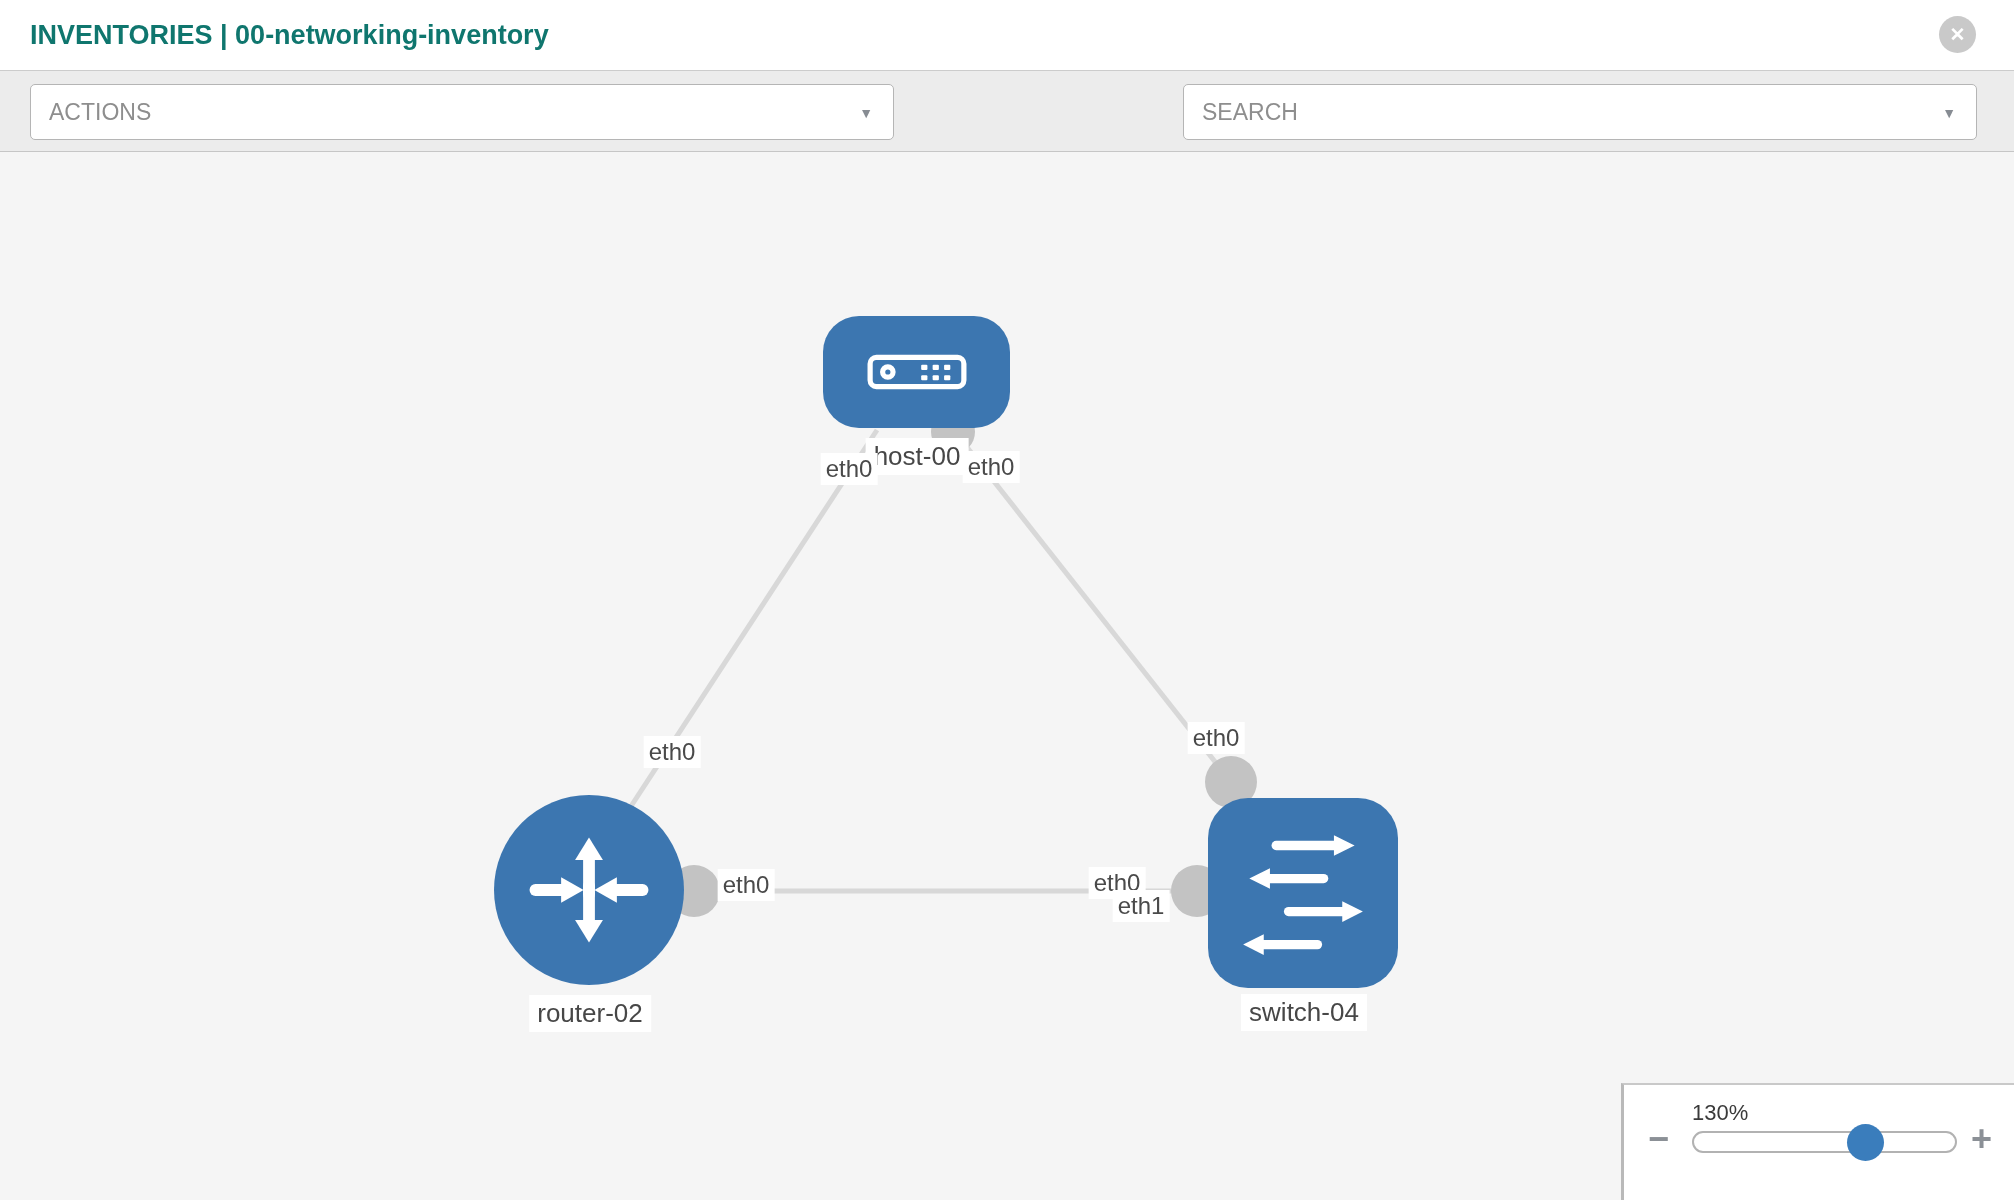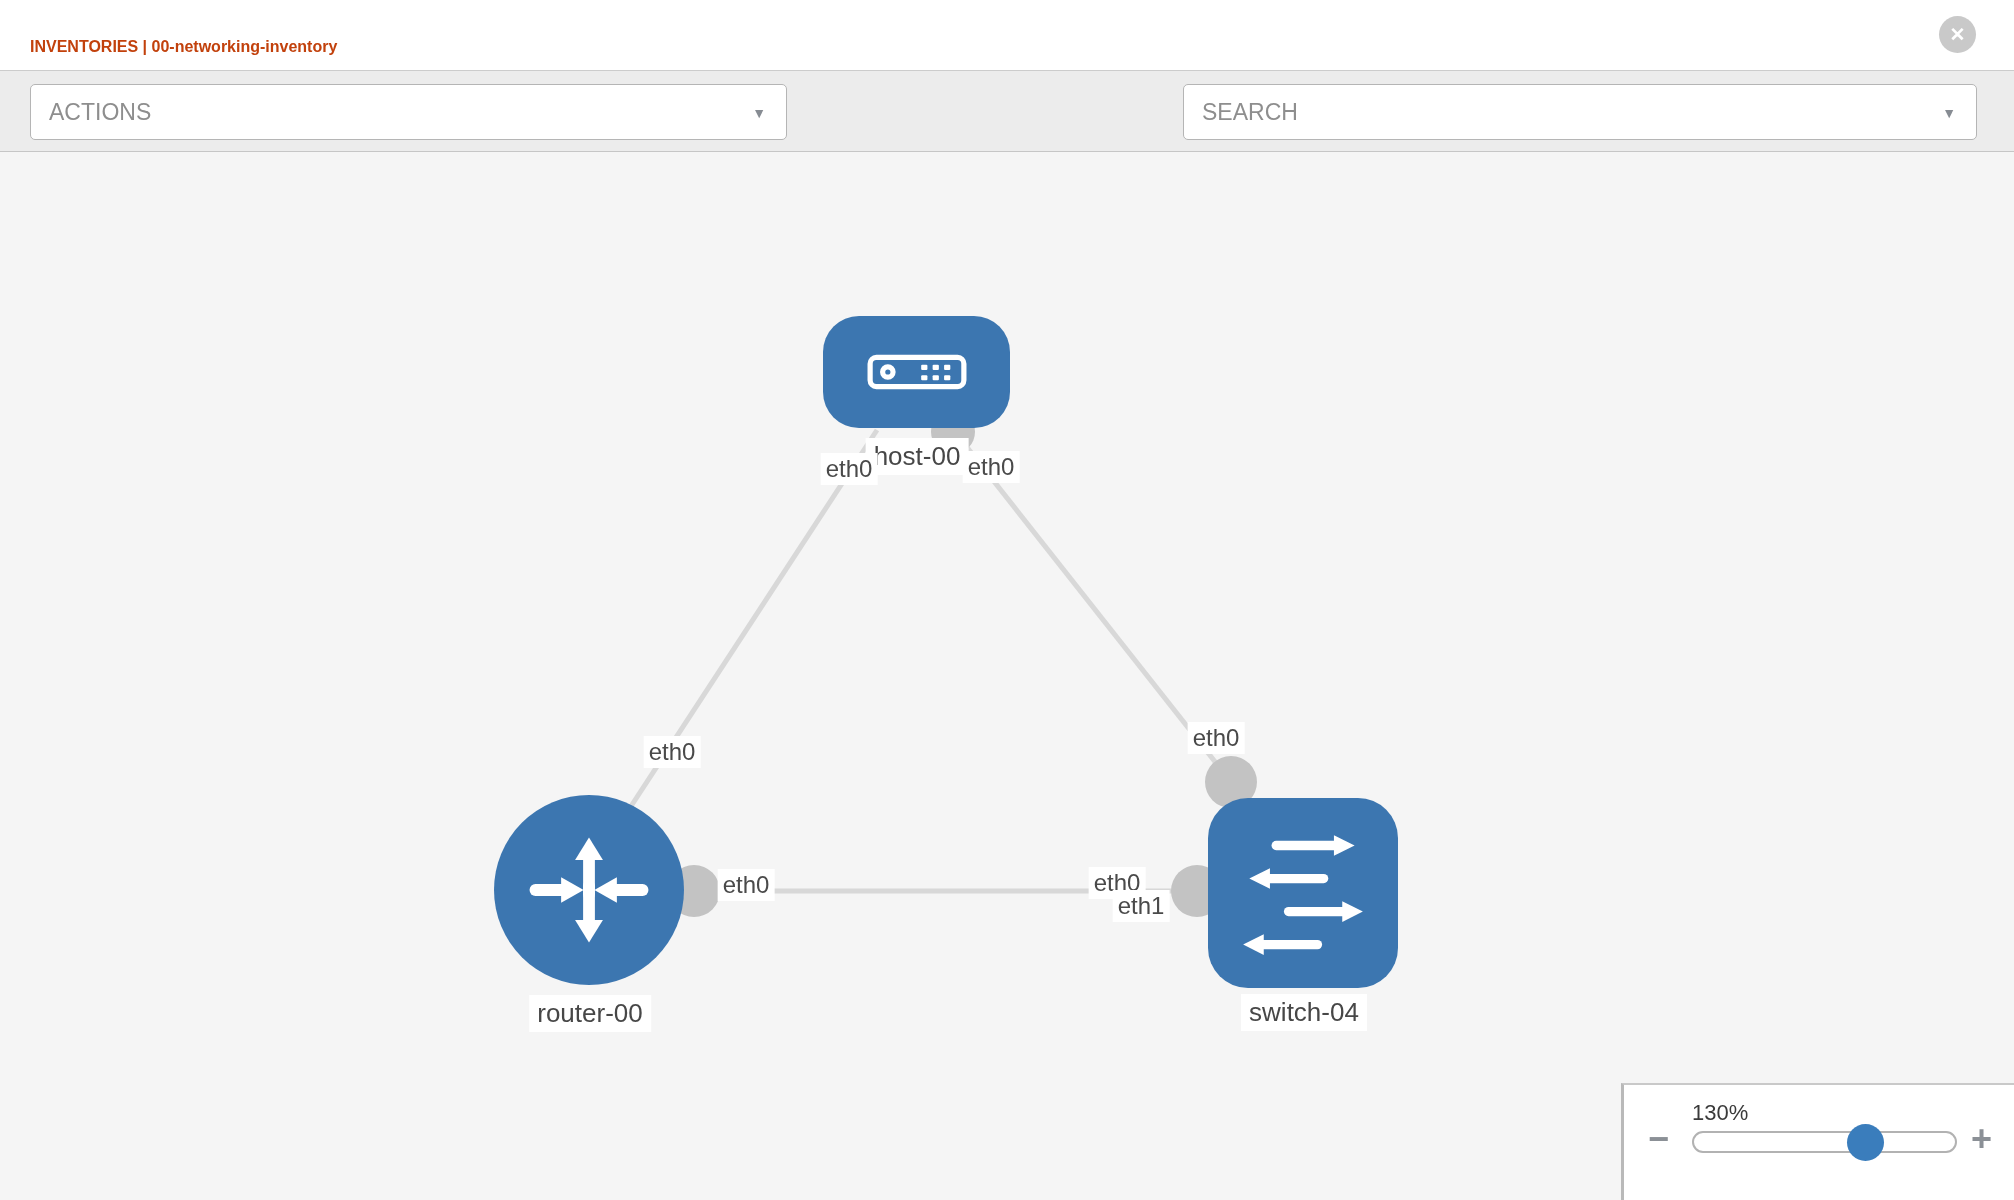--- a/index.html
+++ b/index.html
@@ -1,34 +1,34 @@
 <!DOCTYPE html>
 <html><head>
 <meta charset="utf-8">
 <style>
   html,body{margin:0;padding:0;background:#ffffff;}
   .app{position:relative;width:2014px;height:1200px;overflow:hidden;
        font-family:"Liberation Sans",sans-serif;background:#ffffff;}
 
   
   .app-header{position:absolute;left:0;top:0;width:100%;height:70px;background:#ffffff;}
-  .page-title{position:absolute;left:30px;top:12px;line-height:70px;
-              font-size:16px;font-weight:700;color:#c2410c;white-space:nowrap;}
+  .page-title{position:absolute;left:30px;top:0;line-height:70px;
+              font-size:27px;font-weight:700;color:#0f766e;white-space:nowrap;}
   .close-btn{position:absolute;right:38px;top:16px;width:37px;height:37px;border-radius:50%;
              background:#c9c9c9;color:#ffffff;text-align:center;line-height:37px;
              font-size:19px;font-weight:700;cursor:pointer;user-select:none;}
 
   
   .toolbar{position:absolute;left:0;top:70px;width:100%;height:82px;background:#ececec;
            border-top:1px solid #cccccc;border-bottom:1px solid #c6c6c6;box-sizing:border-box;}
   .select{position:absolute;top:13px;height:56px;background:#ffffff;border:1px solid #b5b5b5;
           border-radius:5px;box-sizing:border-box;cursor:pointer;}
   .select .lbl{display:block;line-height:54px;padding-left:18px;font-size:23px;color:#8e8e8e;}
   .select .caret{position:absolute;right:20px;top:1px;line-height:54px;font-size:14px;color:#878c93;}
-  .actions-select{left:30px;width:757px;}
+  .actions-select{left:30px;width:864px;}
   .search-select{left:1183px;width:794px;}
   .tool-icon{position:absolute;top:97px;width:36px;height:36px;}
   .wrench-ic{left:1051px;}
   .key-ic{left:1115px;}
 
   
   .canvas{position:absolute;left:0;top:152px;width:2014px;height:1048px;background:#f5f5f5;cursor:grab;}
   .links-svg{position:absolute;left:0;top:0;}
 
   .node{position:absolute;background:#3c76b0;display:flex;align-items:center;justify-content:center;cursor:pointer;}
@@ -151,21 +151,21 @@
           <polygon points="28,38 8,48 28,58" stroke="none"></polygon>
           <line x1="46" y1="80" x2="100" y2="80"></line>
           <polygon points="98,70 118,80 98,90" stroke="none"></polygon>
           <line x1="74" y1="112" x2="20" y2="112"></line>
           <polygon points="22,102 2,112 22,122" stroke="none"></polygon>
         </g>
       </svg>
     </div>
 
     <div class="node-label lab-host">host-00</div>
-    <div class="node-label lab-router">router-00</div>
+    <div class="node-label lab-router">router-02</div>
     <div class="node-label lab-switch">switch-04</div>
 
     <div class="eth-label eth-host-left">eth0</div>
     <div class="eth-label eth-host-right">eth0</div>
     <div class="eth-label eth-router-top">eth0</div>
     <div class="eth-label eth-router-right">eth0</div>
     <div class="eth-label eth-switch-top">eth0</div>
     <div class="eth-label eth-switch-back">eth0</div>
     <div class="eth-label eth-switch-front">eth1</div>
 

